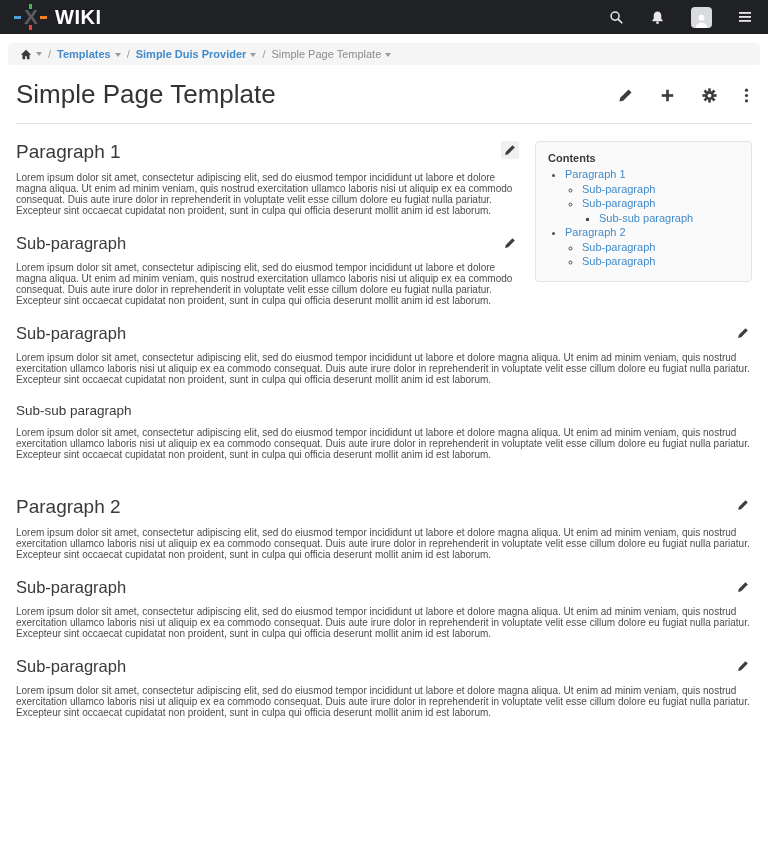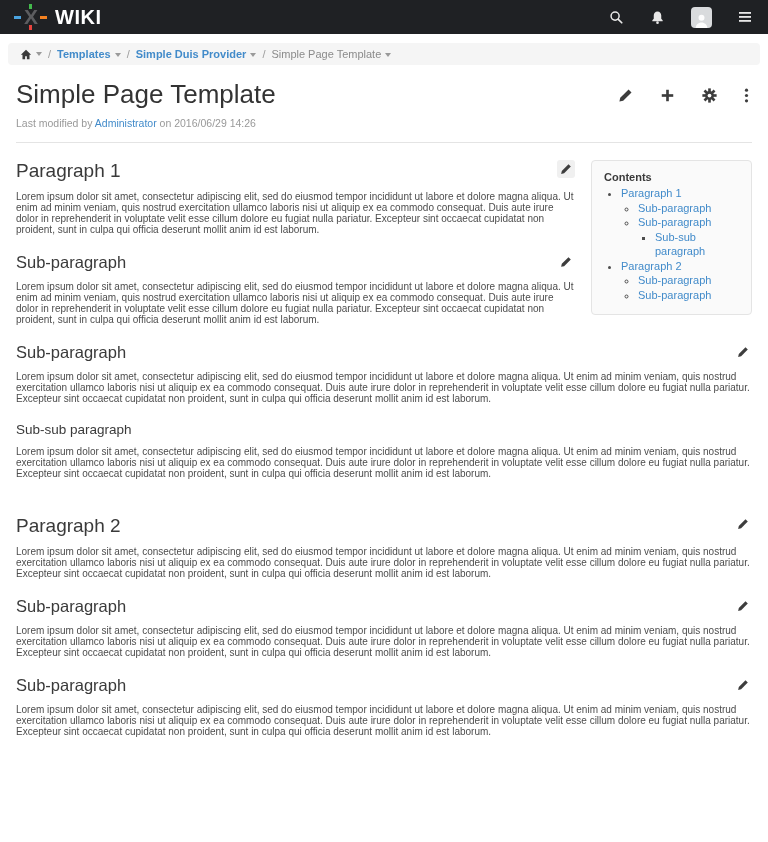--- a/index.html
+++ b/index.html
@@ -33,21 +33,21 @@
   .header-row { display: flex; justify-content: space-between; align-items: flex-start; margin-top: 14px; }
   .page-title { font-size: 26px; font-weight: 400; color: #333; letter-spacing: 0; }
   .header-actions { display: flex; align-items: center; gap: 21px; margin-top: 6px; }
   .act-btn { background: none; border: none; cursor: pointer; padding: 3px; display: flex; }
   .modified { font-size: 10.5px; color: #999; margin-top: 7px; }
   .inline-link { color: #428bca; text-decoration: none; cursor: pointer; }
   hr.header-divider { border: none; border-top: 1px solid #e4e4e4; margin: 13px 0 0 0; }
 
   
   .content { margin-top: 17px; }
-  .toc-box { float: right; width: 161px; margin: 0 0 12px 16px; background: #fafafa; border: 1px solid #e4e4e4; border-radius: 4px; padding: 10px 12px 12px 12px; font-size: 11px; }
+  .toc-box { float: right; width: 217px; margin: 0 0 12px 16px; background: #fafafa; border: 1px solid #e4e4e4; border-radius: 4px; padding: 10px 12px 12px 12px; font-size: 11px; }
   .toc-title { font-weight: bold; color: #3a3a3a; font-size: 11px; margin-bottom: 3px; }
   .toc-box ul { margin: 0; padding-left: 17px; }
   .toc-box li { line-height: 14.5px; }
   .toc-box > ul > li { list-style-type: disc; }
   .toc-box ul ul > li { list-style-type: circle; }
   .toc-box ul ul ul > li { list-style-type: square; }
   .toc-link { color: #428bca; text-decoration: none; cursor: pointer; }
 
   .sec-head { display: flex; justify-content: space-between; align-items: flex-start; color: #3a3a3a; font-weight: 400; }
   .sec-h1 { font-size: 19px; margin: 20px 0 9px 0; }
@@ -155,25 +155,20 @@
             </svg>
         </button>
         <button class="act-btn">
           <svg width="5" height="15" viewBox="0 0 5 16">
               <circle cx="2.5" cy="2.3" r="1.7" fill="#3d3d3d"></circle>
               <circle cx="2.5" cy="8" r="1.7" fill="#3d3d3d"></circle>
               <circle cx="2.5" cy="13.7" r="1.7" fill="#3d3d3d"></circle>
             </svg>
         </button>
       </div>
-    </div>
-    <div class="modified">
-      <span>Last modified by</span>
-      <a class="inline-link">Administrator</a>
-      <span>on 2016/06/29 14:26</span>
     </div>
     <hr class="header-divider">
 
     <div class="content">
 
       <aside class="toc-box">
         <div class="toc-title">Contents</div>
         <ul>
           <li><a class="toc-link">Paragraph 1</a>
             <ul>

